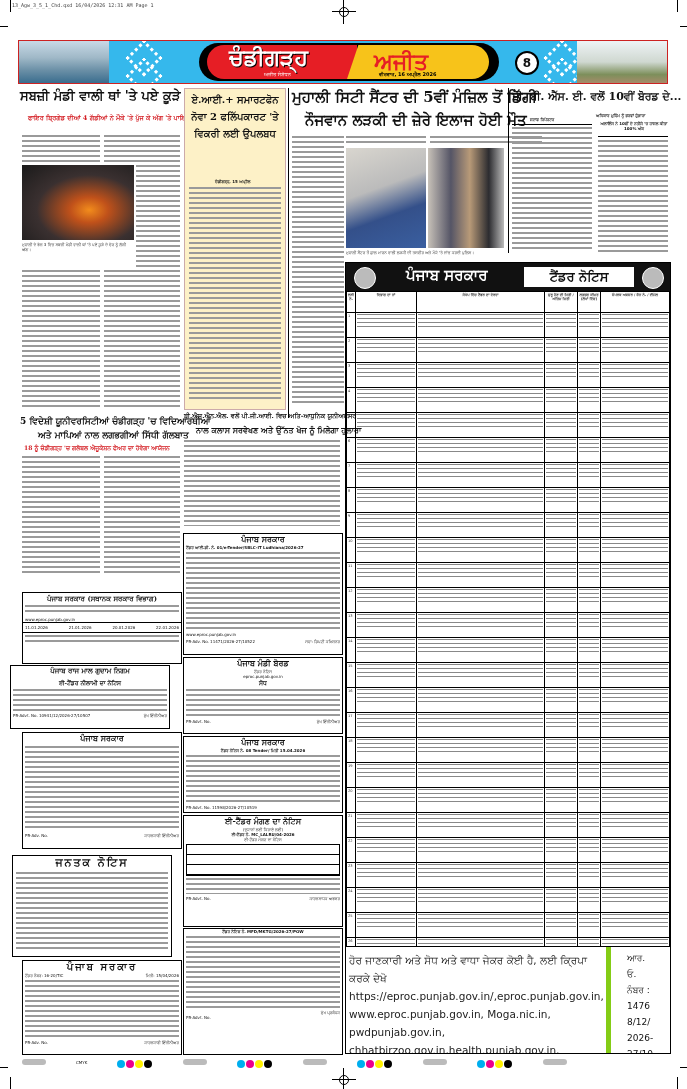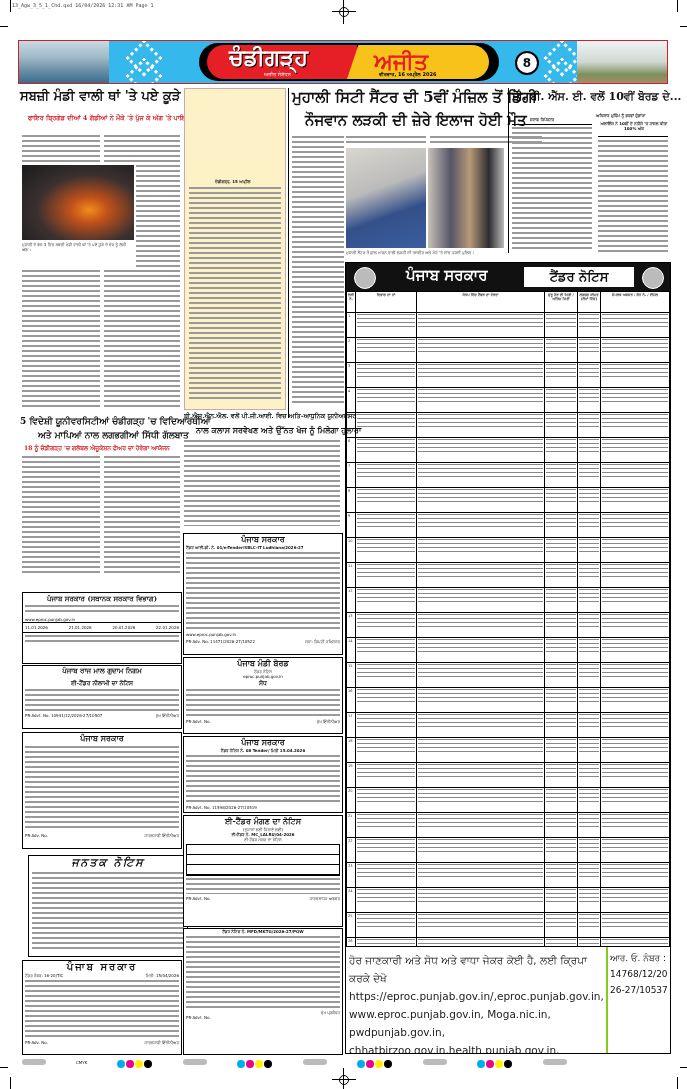--- a/index.html
+++ b/index.html
@@ -43,21 +43,21 @@
   .tender-head { left:0; top:0; width:324px; height:28px; background:#111; }
   .tender-title { left:60px; top:3px; color:#fff; font-size:15px; font-weight:bold; font-family:"DejaVu Serif", serif; }
   .tender-badge { left:178px; top:4px; width:110px; height:20px; background:#fff; text-align:center; font-size:13px; font-weight:bold; line-height:20px; font-family:"DejaVu Serif", serif; }
   .emblem { width:20px; height:20px; border-radius:50%; background:#bbb; border:1px solid #fff; }
   table.tt { position:absolute; left:0; top:28px; width:324px; border-collapse:collapse; font-size:3.6px; }
   table.tt th, table.tt td { border:1px solid #000; padding:1px; vertical-align:top; height:22px; color:#333; }
   table.tt th { height:18px; font-weight:bold; text-align:center; }
   .cell-lines { background:repeating-linear-gradient(180deg,#888 0 1.5px,transparent 1.5px 4px); height:14px; }
   .tender-foot { left:0; bottom:0; width:324px; height:106px; border-top:1px solid #000; background:#fff; }
   .tf-text { left:3px; top:4px; width:250px; font-size:10.5px; line-height:18px; color:#222; }
-  .tf-ref { right:0; top:0; width:64px; height:106px; border-left:2px solid #84cc16; font-size:9px; line-height:16px; padding:3px 2px; box-sizing:border-box; }
+  .tf-ref { right:0; top:0; width:64px; height:106px; border-left:5px solid #84cc16; font-size:9px; line-height:16px; padding:3px 16px; box-sizing:border-box; }
   .cmyk { width:8px; height:8px; border-radius:50%; display:inline-block; margin-right:1px; }
   .gray-blob { width:24px; height:6px; border-radius:3px; background:#bbb; }
 </style>
 </head>
 <body>
 
 <div class="abs slug">13_Agw_3_5_1_Chd.qxd   16/04/2026   12:31 AM   Page 1</div>
 <div class="abs regmark" style="left:332px;top:0px;">
     <div class="c"></div>
   </div>
@@ -95,20 +95,21 @@
 <div class="abs hl red" style="left:28px;top:114px;font-size:6.5px;">ਫਾਇਰ ਬ੍ਰਿਗੇਡ ਦੀਆਂ 4 ਗੱਡੀਆਂ ਨੇ ਮੌਕੇ 'ਤੇ ਪੁੱਜ ਕੇ ਅੱਗ 'ਤੇ ਪਾਇਆ ਕਾਬੂ</div>
 <div class="abs txt" style="left:22px;top:135px;width:78px;height:30px;"></div>
 <div class="abs txt" style="left:104px;top:135px;width:76px;height:30px;"></div>
 <div class="abs photo" style="left:22px;top:165px;width:112px;height:75px;background:radial-gradient(ellipse at 60% 60%,#f28c1c 0%,#c0511a 20%,#3a3030 55%,#1a1a1a 100%);"></div>
 <div class="abs txt" style="left:136px;top:165px;width:44px;height:105px;"></div>
 <div class="abs caption" style="left:22px;top:242px;width:112px;">ਮੁਹਾਲੀ ਦੇ ਫੇਜ਼ 3 ਵਿਚ ਸਬਜ਼ੀ ਮੰਡੀ ਵਾਲੀ ਥਾਂ 'ਤੇ ਪਏ ਕੂੜੇ ਦੇ ਢੇਰ ਨੂੰ ਲੱਗੀ ਅੱਗ।</div>
 <div class="abs txt" style="left:22px;top:270px;width:78px;height:140px;"></div>
 <div class="abs txt" style="left:104px;top:270px;width:76px;height:140px;"></div>
 
 <div class="abs yellowbox" style="left:184px;top:88px;width:100px;height:320px;">
+  <div class="abs hl" style="left:4px;top:2px;width:92px;font-size:10px;line-height:17px;white-space:normal;text-align:center;">ਏ.ਆਈ.+ ਸਮਾਰਟਫੋਨ ਨੋਵਾ 2 ਫਲਿੱਪਕਾਰਟ 'ਤੇ ਵਿਕਰੀ ਲਈ ਉਪਲਬਧ</div>
   <div class="abs tiny" style="left:30px;top:90px;font-weight:bold;">ਚੰਡੀਗੜ੍ਹ, 15 ਅਪ੍ਰੈਲ</div>
   <div class="abs txt" style="left:4px;top:98px;width:92px;height:215px;"></div>
 </div>
 
 <div class="abs vrule" style="left:288px;top:88px;height:330px;"></div>
 <div class="abs hl" style="left:292px;top:88px;font-size:15px;">ਮੁਹਾਲੀ ਸਿਟੀ ਸੈਂਟਰ ਦੀ 5ਵੀਂ ਮੰਜ਼ਿਲ ਤੋਂ ਡਿੱਗੀ</div>
 <div class="abs hl" style="left:305px;top:111px;font-size:15px;">ਨੌਜਵਾਨ ਲੜਕੀ ਦੀ ਜ਼ੇਰੇ ਇਲਾਜ ਹੋਈ ਮੌਤ</div>
 <div class="abs txt" style="left:292px;top:136px;width:52px;height:270px;"></div>
 <div class="abs txt" style="left:346px;top:136px;width:80px;height:10px;"></div>
 <div class="abs txt" style="left:430px;top:136px;width:112px;height:10px;"></div>
@@ -141,38 +142,38 @@
   <div class="txt" style="margin:2px;height:10px;"></div>
   <div class="tiny" style="padding-left:2px;">www.eproc.punjab.gov.in</div>
   <div class="tiny" style="display:flex;justify-content:space-between;padding:2px;border-top:1px solid #000;border-bottom:1px solid #000;">
     <span>11.01.2026</span>
     <span>21.01.2026</span>
     <span>20.01.2026</span>
     <span>22.01.2026</span>
   </div>
   <div class="txt" style="margin:2px;height:10px;"></div>
 </div>
-<div class="abs box" style="left:22px;top:665px;width:158px;height:62px;">
+<div class="abs box" style="left:10px;top:665px;width:158px;height:62px;">
   <div class="box-title" style="font-size:7px;">ਪੰਜਾਬ ਰਾਜ ਮਾਲ ਗੁਦਾਮ ਨਿਗਮ</div>
   <div class="box-title" style="font-size:6px;margin-top:4px;">ਈ-ਟੈਂਡਰ ਨੀਲਾਮੀ ਦਾ ਨੋਟਿਸ</div>
   <div class="txt" style="margin:2px;height:22px;"></div>
   <div class="tiny" style="display:flex;justify-content:space-between;padding:0 2px;">
     <span>PR-Advt. No. 10941/12/2026-27/10507</span>
     <span>ਮੁੱਖ ਇੰਜੀਨੀਅਰ</span>
   </div>
 </div>
 <div class="abs box" style="left:22px;top:732px;width:158px;height:115px;">
   <div class="box-title" style="font-size:8px;">ਪੰਜਾਬ ਸਰਕਾਰ</div>
   <div class="txt" style="margin:2px;height:85px;"></div>
   <div class="tiny" style="display:flex;justify-content:space-between;padding:0 2px;">
     <span>PR-Adv. No.</span>
     <span>ਕਾਰਜਕਾਰੀ ਇੰਜੀਨੀਅਰ</span>
   </div>
 </div>
-<div class="abs box" style="left:28px;top:855px;width:158px;height:100px;font-style:italic;">
+<div class="abs box" style="left:12px;top:855px;width:158px;height:100px;">
   <div class="box-title" style="font-size:11px;letter-spacing:2px;">ਜਨਤਕ ਨੋਟਿਸ</div>
   <div class="txt" style="margin:3px;height:78px;"></div>
 </div>
 <div class="abs box" style="left:22px;top:960px;width:158px;height:93px;">
   <div class="box-title" style="font-size:10px;letter-spacing:2px;">ਪੰਜਾਬ ਸਰਕਾਰ</div>
   <div class="tiny" style="display:flex;justify-content:space-between;padding:0 2px;">
     <span>ਟੈਂਡਰ ਨੰਬਰ: 16-20/TIC</span>
     <span>ਮਿਤੀ: 15/04/2026</span>
   </div>
   <div class="txt" style="margin:2px;height:58px;"></div>

